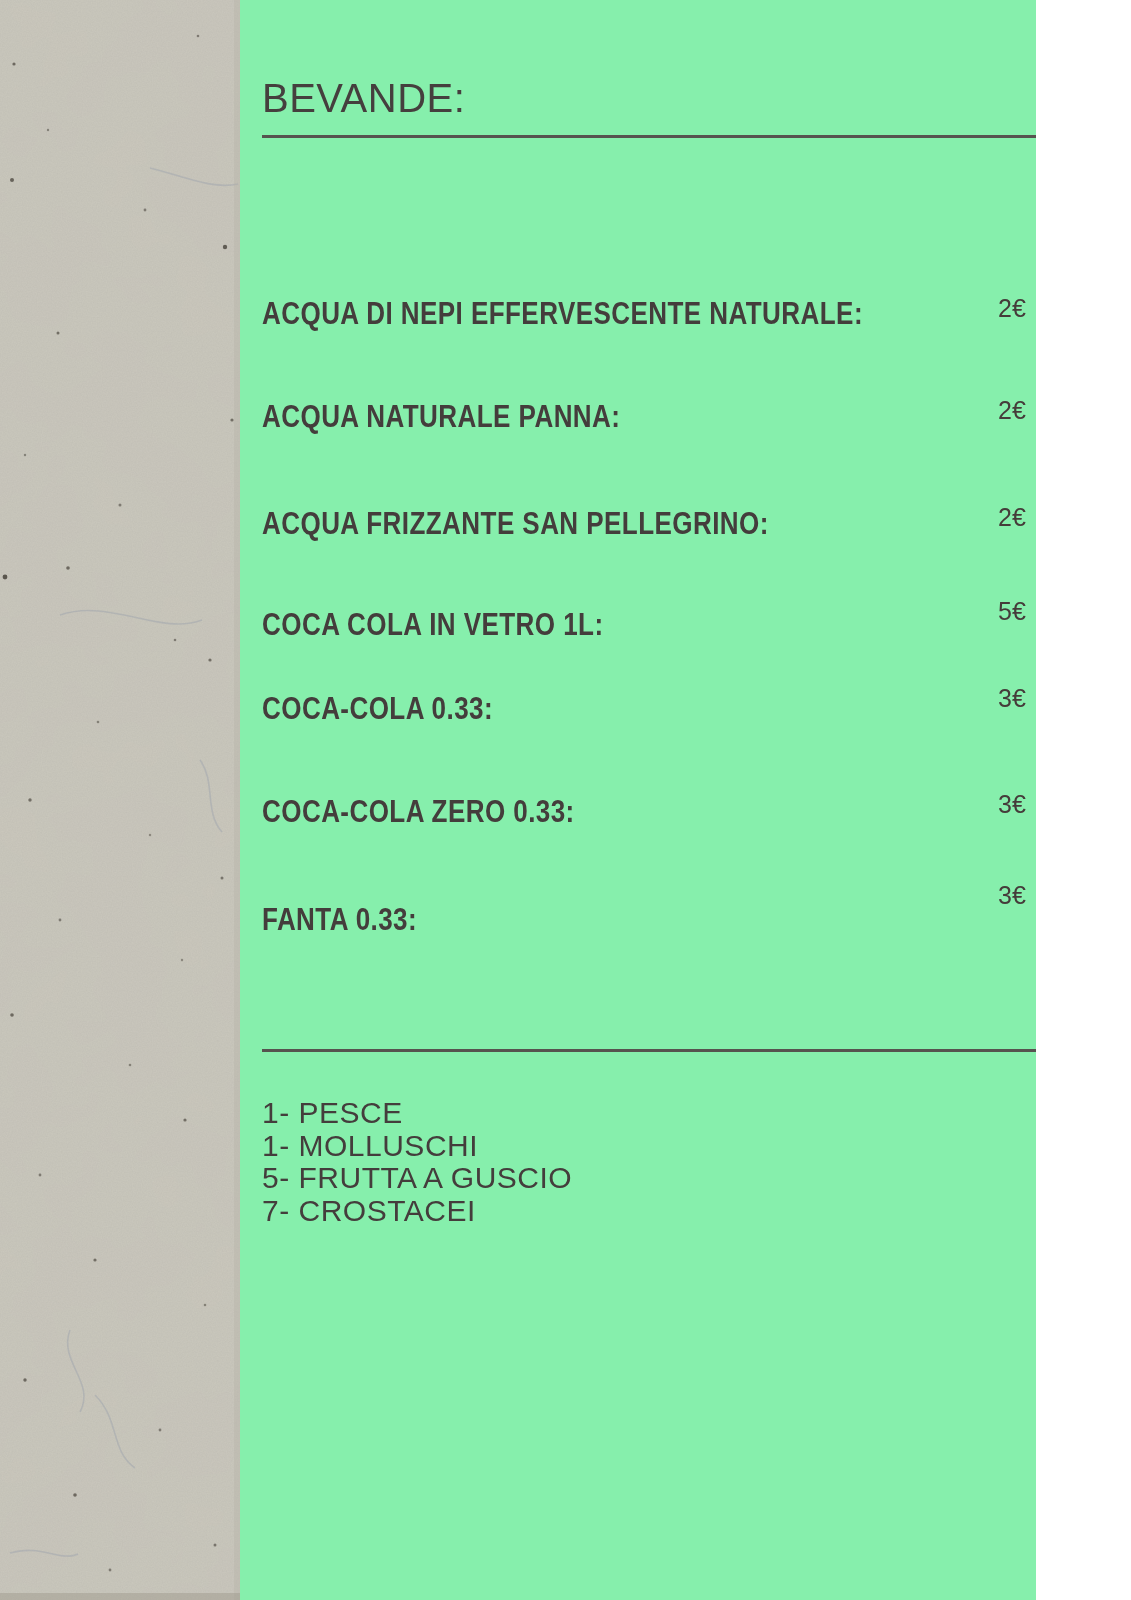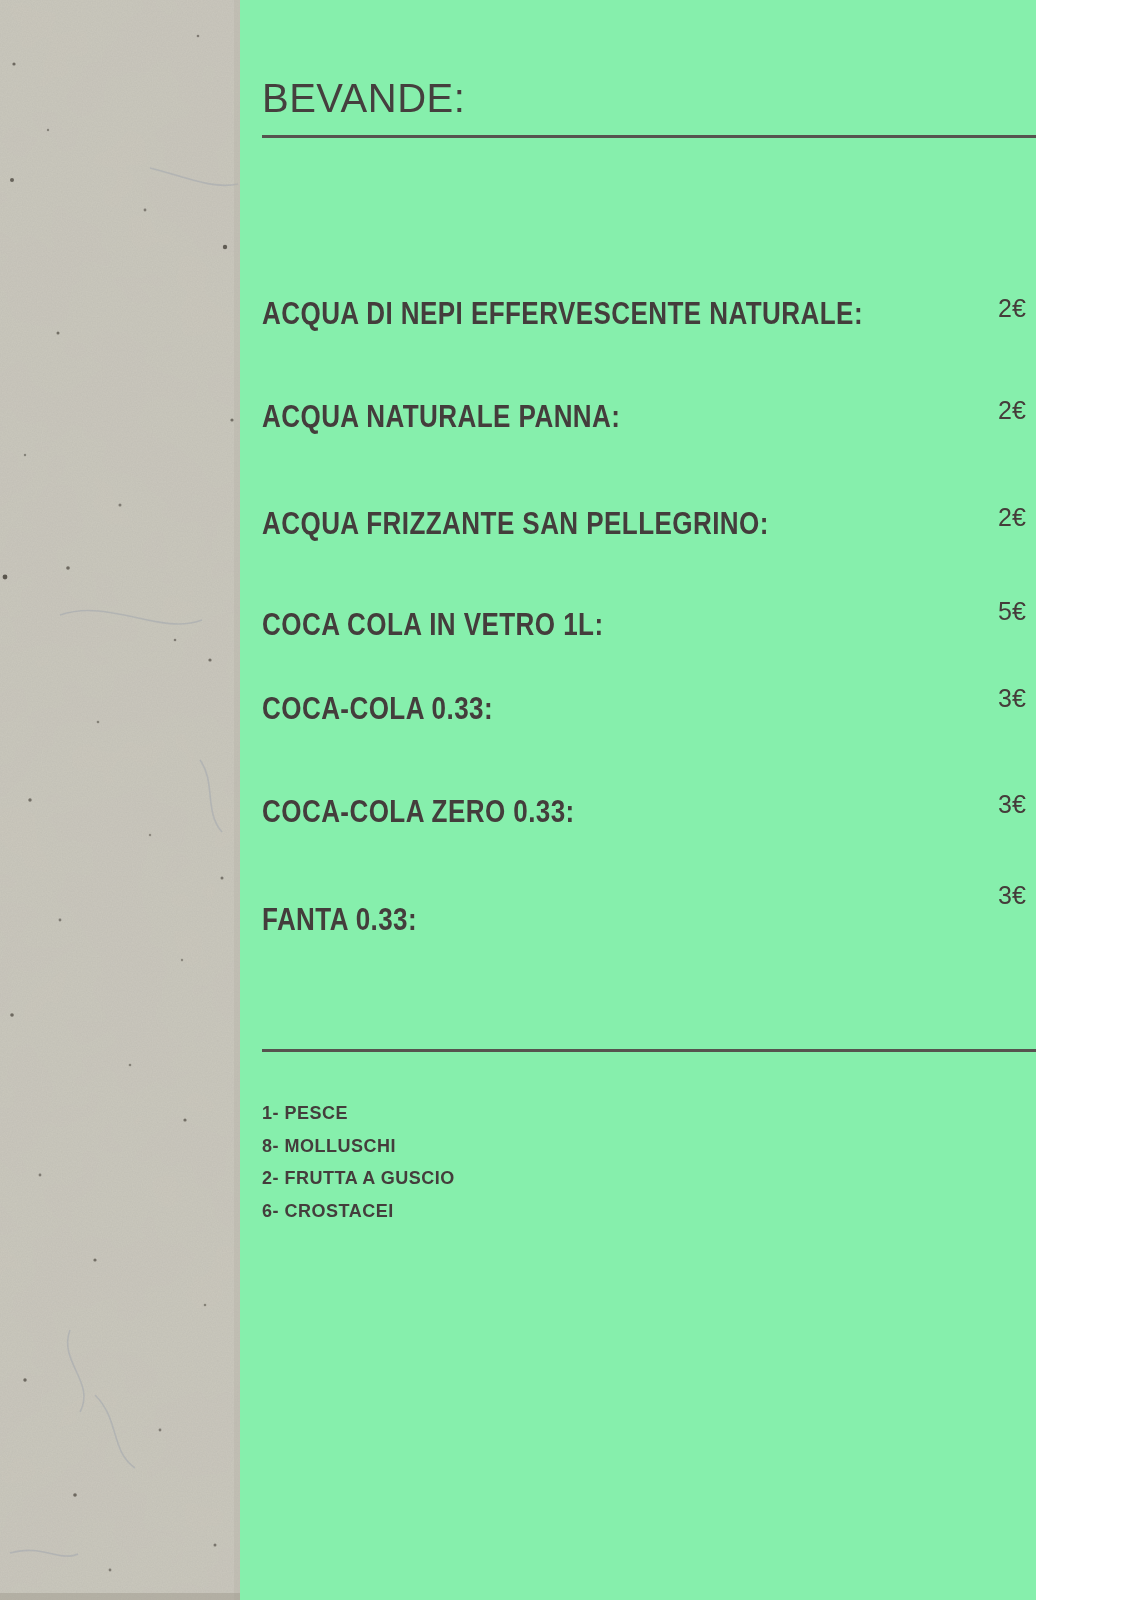--- a/index.html
+++ b/index.html
@@ -49,22 +49,22 @@
   .item-price {
     position: absolute;
     left: 998px;
     font-size: 25px;
     font-weight: 400;
     color: #453c3a;
     white-space: nowrap;
   }
   .allergen-col {
     position: absolute;
-    font-size: 18px;
-    font-weight: 700;
+    font-size: 30px;
+    font-weight: 400;
     letter-spacing: 0.5px;
     line-height: 32.5px;
     color: #443d3c;
     white-space: nowrap;
   }
 </style>
 </head>
 <body>
 
 <div class="page">
@@ -160,19 +160,19 @@
   </div>
   <div>
     <span class="item-name" style="top:902px">FANTA 0.33:</span>
     <span class="item-price" style="top:881px">3€</span>
   </div>
 
   <div class="rule" style="top:1049px"></div>
 
   <div class="allergen-col" style="left:262px; top:1097px">
     <div>1- PESCE</div>
-    <div>8- MOLLUSCHI</div>
-    <div>2- FRUTTA A GUSCIO</div>
-    <div>6- CROSTACEI</div>
+    <div>1- MOLLUSCHI</div>
+    <div>5- FRUTTA A GUSCIO</div>
+    <div>7- CROSTACEI</div>
   </div>
 
 
 </div>
 
 </body></html>

